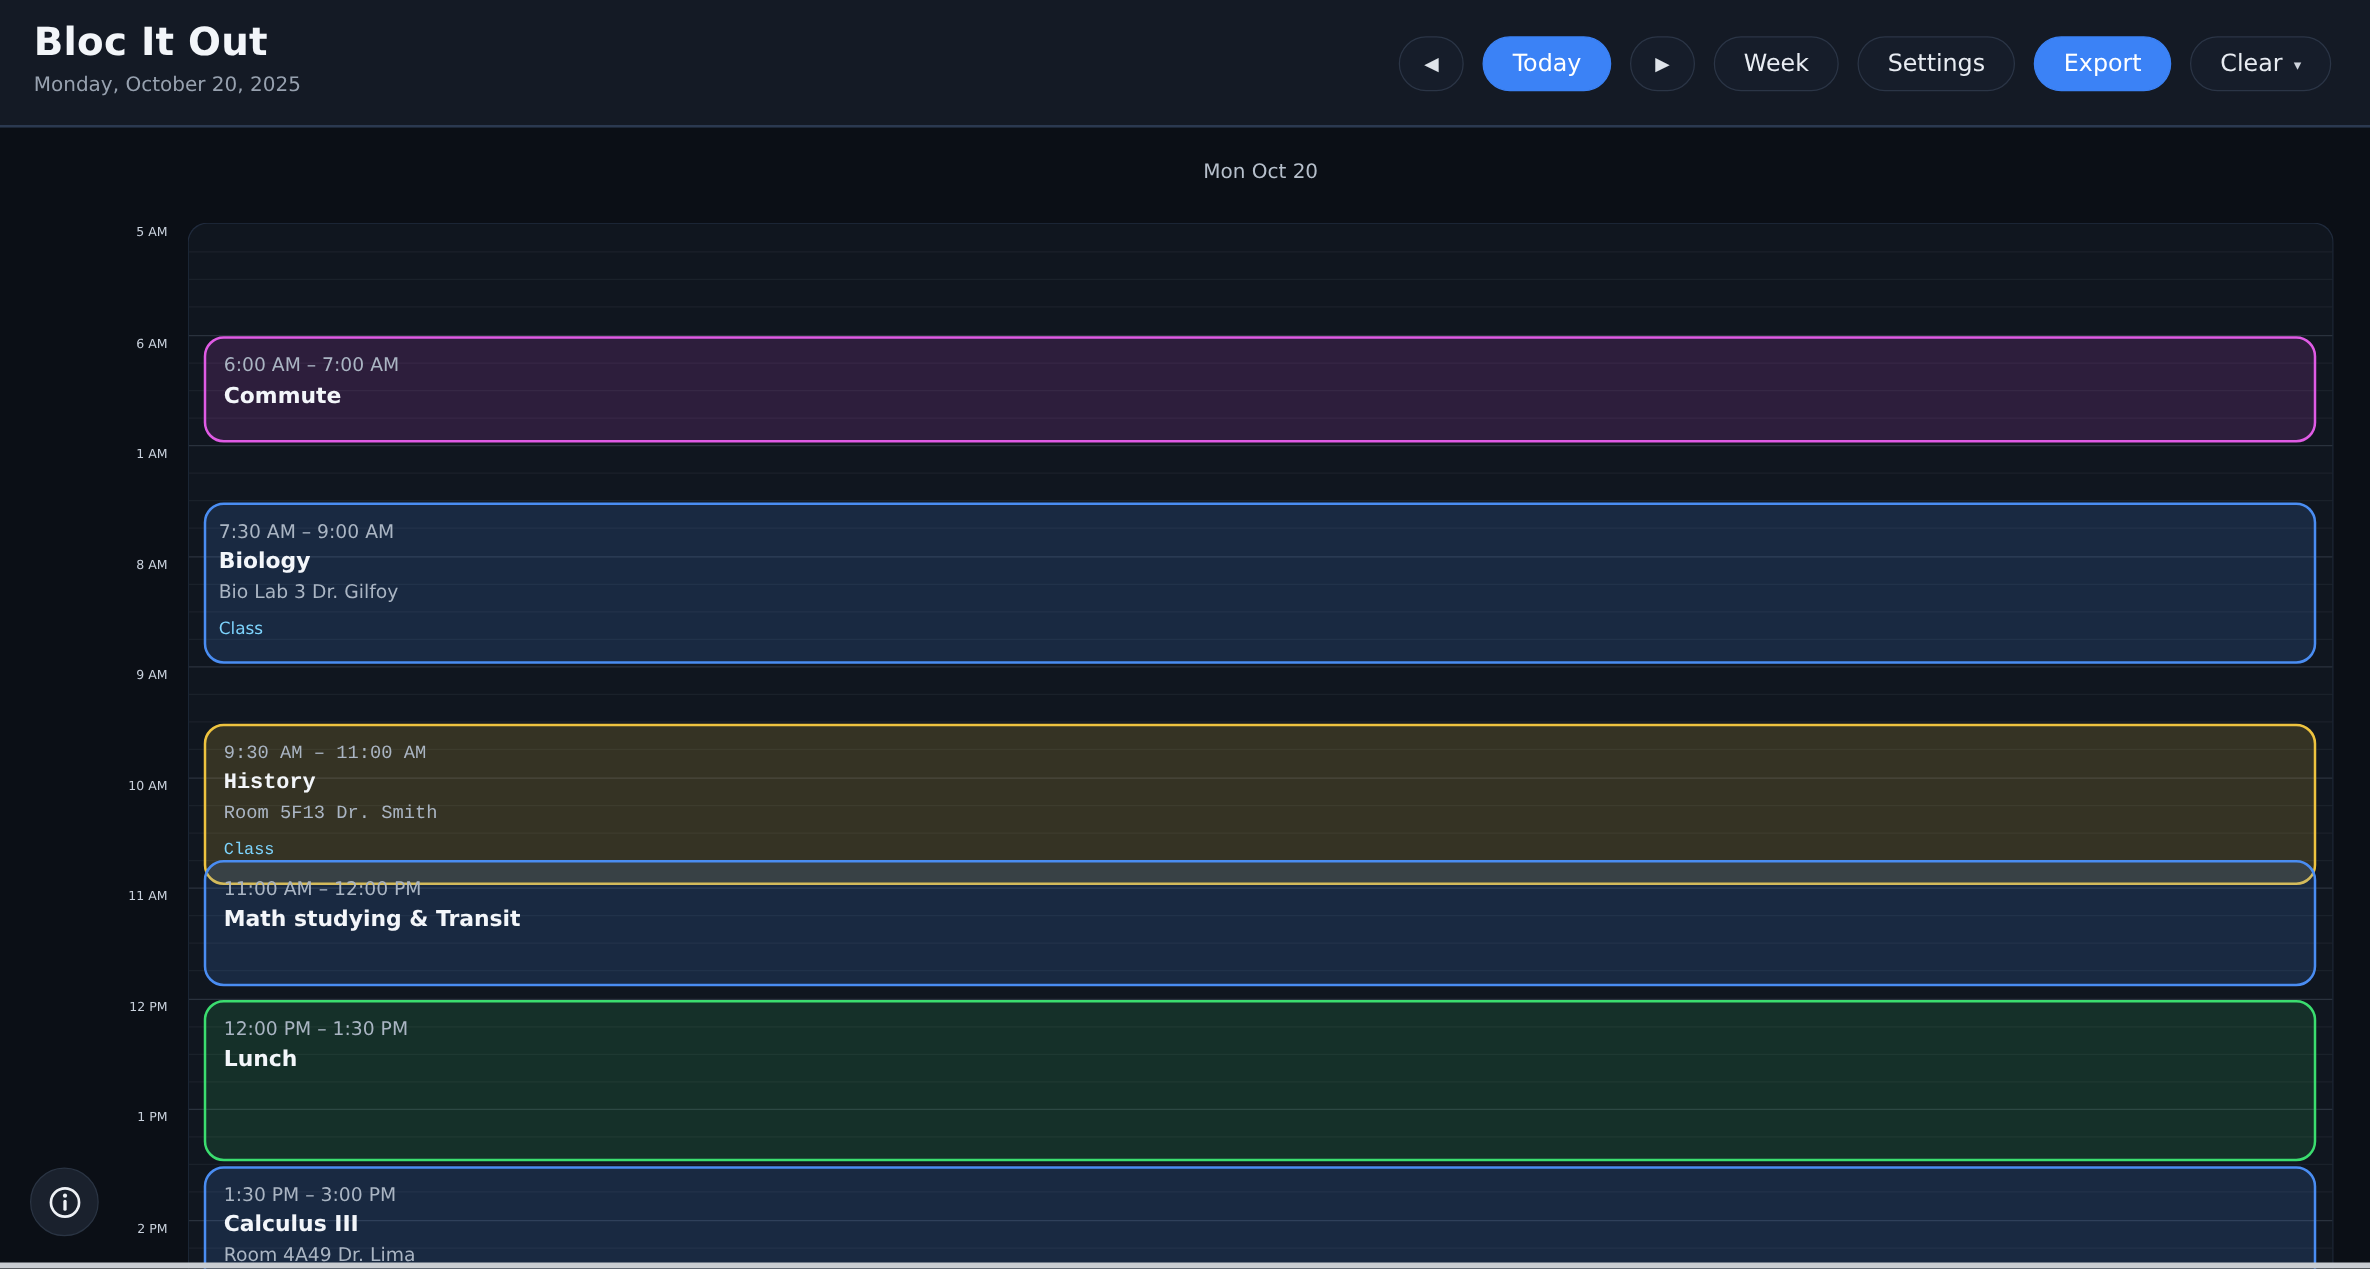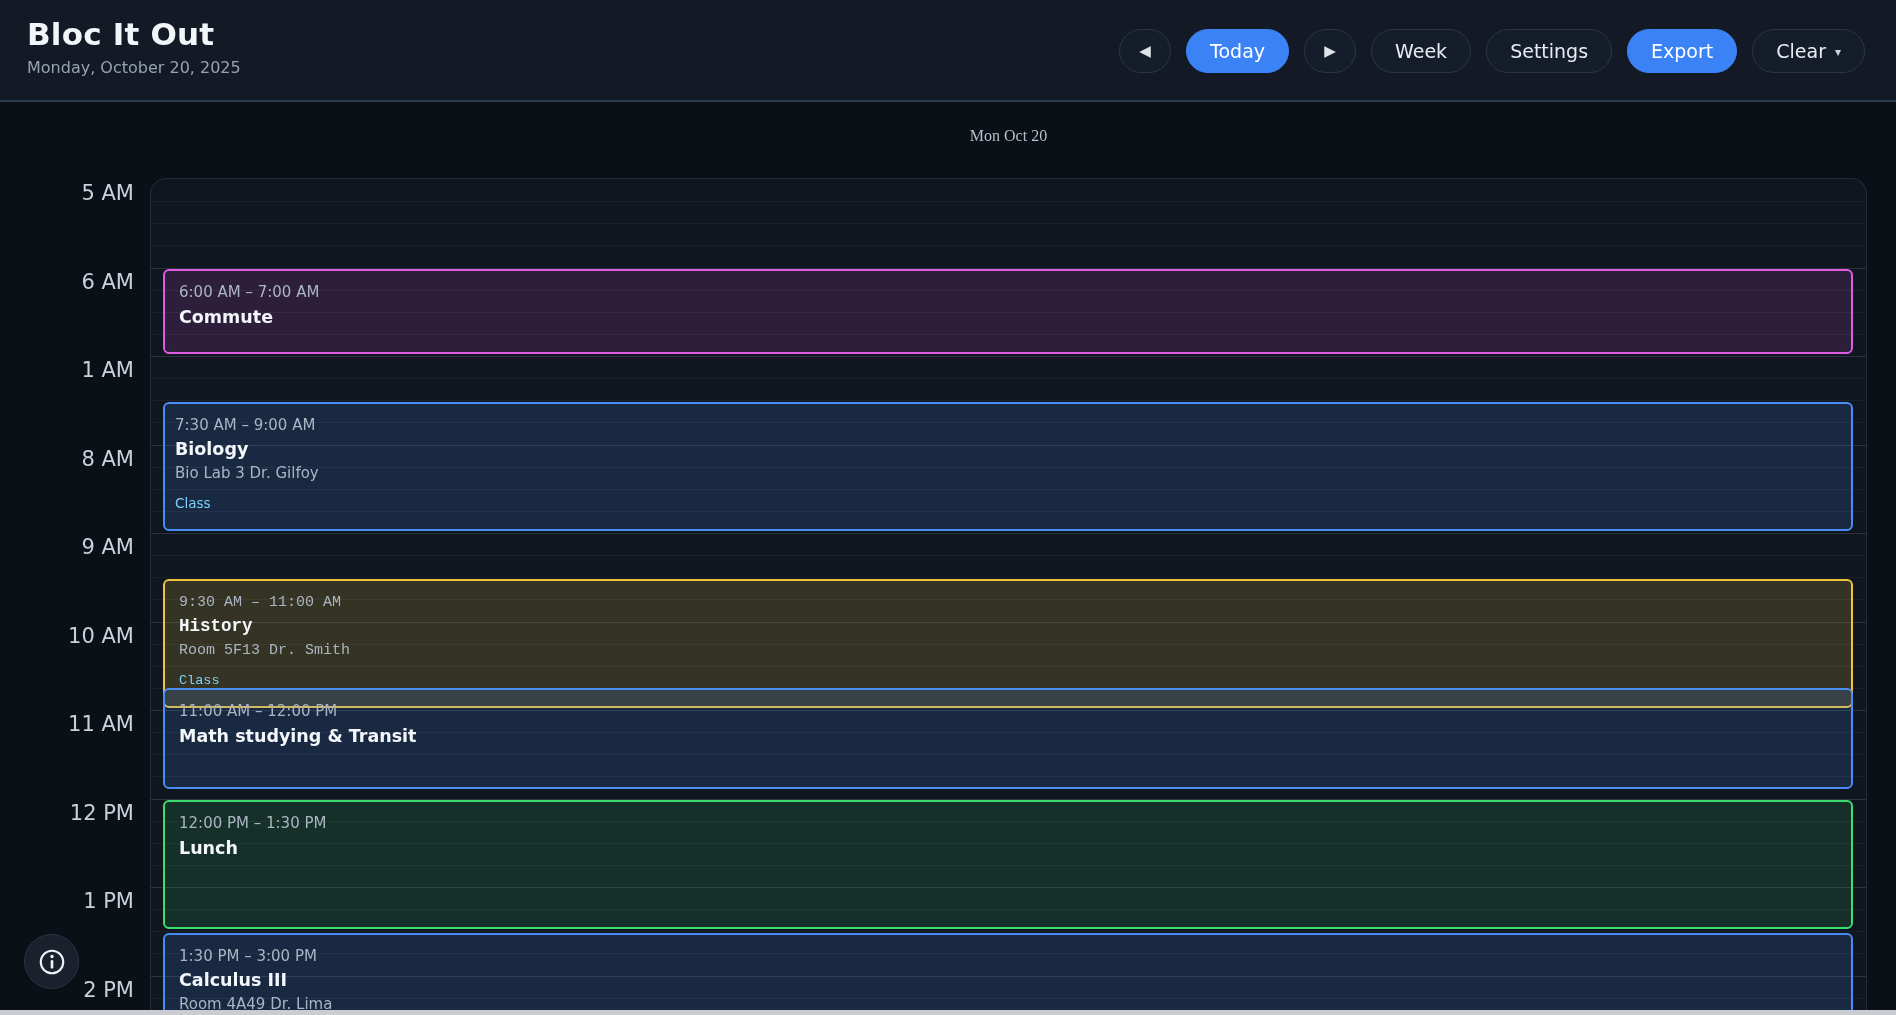--- a/index.html
+++ b/index.html
@@ -31,42 +31,42 @@
     display: flex; align-items: center; justify-content: center; gap: 9px;
     line-height: 1;
   }
   .btn.icon-btn { width: 52px; padding: 0; font-size: 15px; color: #dfe4ea; }
   .btn.primary { background: #3b82f6; border-color: #3b82f6; color: #ffffff; font-weight: 500; }
   .caret { font-size: 12px; color: #cdd3db; position: relative; top: 1px; }
 
   
   .day-header {
     position: absolute; left: 150px; width: 1717px; top: 127px;
-    text-align: center; font-size: 16px; color: #b6bfcb; font-family: Liberation Serif, serif;
+    text-align: center; font-size: 16px; color: #b6bfcb;
   }
 
   
   .time-label {
     position: absolute; left: 0; width: 134px; text-align: right;
-    font-size: 21px; color: #c9d1dc;
+    font-size: 10px; color: #c9d1dc;
   }
 
   
   .grid {
     position: absolute; left: 150px; top: 178px; width: 1717px; height: 838px;
     background: #10161f; border: 1px solid #212c3e;
     border-bottom: none; border-radius: 16px 16px 0 0; overflow: hidden;
   }
   .grid-line { position: absolute; left: 0; right: 0; height: 1px; background: rgba(148,163,184,0.08); }
   .grid-line.hour { background: rgba(148,163,184,0.20); }
 
   
   .ev {
     position: absolute; left: 12px; width: calc(100% - 25px);
-    border: 2px solid; border-radius: 6px; overflow: hidden;
+    border: 2px solid; border-radius: 16px; overflow: hidden;
     padding: 12px 14px; cursor: pointer;
   }
   .ev.inline { display: flex; align-items: center; gap: 17px; padding-top: 0; padding-bottom: 0; }
   .ev-time { font-size: 15px; color: #aab5c3; line-height: 1.3; display: block; }
   .ev.inline .ev-time { display: inline; }
   .ev-title { font-size: 17.5px; font-weight: 700; color: #f3f6fa; line-height: 1.3; display: block; margin-top: 3px; }
   .ev.inline .ev-title { display: inline; margin-top: 0; }
   .ev-detail { font-size: 15px; color: #aab5c3; line-height: 1.3; display: block; margin-top: 3px; }
   .ev-tag { font-size: 13.5px; color: #7dd3fc; line-height: 1.3; display: block; margin-top: 11px; }
 

